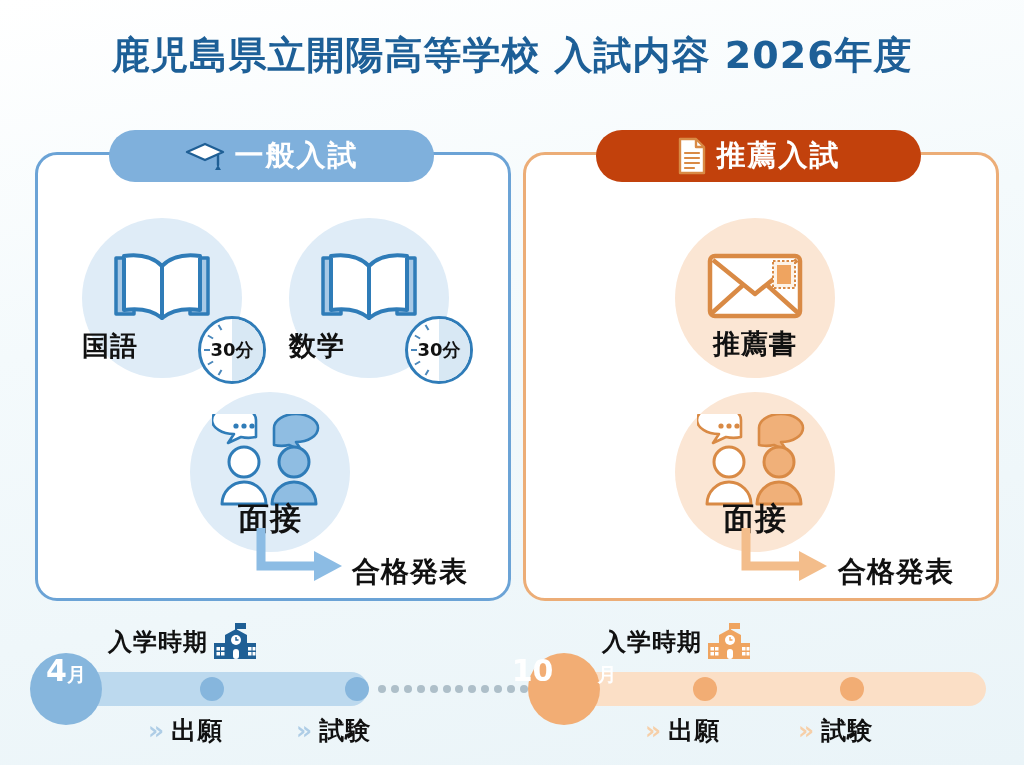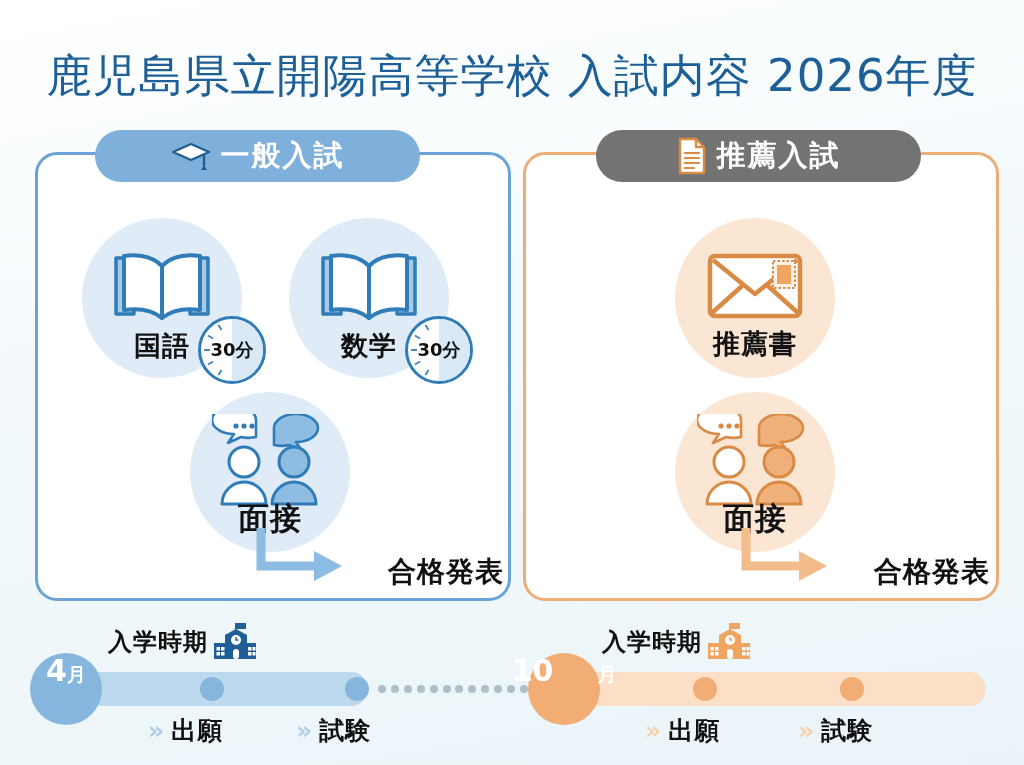--- a/index.html
+++ b/index.html
@@ -8,54 +8,53 @@
     font-family:"DejaVu Sans","Liberation Sans",sans-serif;
     background:linear-gradient(170deg,#ffffff 0%,#f4fafc 38%,#eaf4f8 100%);
     position:relative;
   }
   .stage{position:absolute;inset:0;}
 
   
   .title{
     position:absolute;left:0;right:0;top:30px;
     text-align:center;
-    font-size:45px;font-weight:normal;letter-spacing:1px;
+    font-size:38px;font-weight:bold;letter-spacing:1px;
     color:#1d5f97;
     white-space:nowrap;
-    margin-top:16px;
   }
 
   
   .panel{
     position:absolute;top:152px;height:443px;
     background:#ffffff;border-radius:22px;
   }
   .panel.left{left:35px;width:470px;border:3px solid #6ba3d6;}
   .panel.right{left:523px;width:470px;border:3px solid #ecad77;}
 
   .panel-tab{
     position:absolute;top:130px;height:52px;border-radius:26px;
     display:flex;align-items:center;justify-content:center;gap:10px;
     color:#ffffff;font-size:29px;font-weight:bold;letter-spacing:2px;
     z-index:5;
   }
-  .panel-tab.left{left:95px;width:325px;background:#7fb0dc;}
-  .panel-tab.right{left:596px;width:325px;background:#737373;}
+  .panel-tab.left{left:109px;width:325px;background:#7fb0dc;}
+  .panel-tab.right{left:596px;width:325px;background:#c2410c;}
   .tab-icon{display:flex;align-items:center;justify-content:center;}
 
   
   .subject{
     position:absolute;width:160px;height:160px;border-radius:50%;
     background:#dfecf7;
   }
   .subject.s1{left:82px;top:218px;}
   .subject.s2{left:289px;top:218px;}
   .subj-icon{position:absolute;left:50%;top:26px;transform:translateX(-50%);}
   .subj-label{
-    position:absolute;left:0;right:0;bottom:14px;text-align:center;
+    position:absolute;left:0;right:0;bottom:14px;text-align:left;
     font-size:27px;font-weight:bold;color:#111;letter-spacing:1px;
   }
   .timer{
     position:absolute;width:62px;height:62px;border-radius:50%;
     background:#ffffff;border:3px solid #2f7cb8;
     display:flex;align-items:center;justify-content:center;
     overflow:hidden;
   }
   .timer .half{position:absolute;right:0;top:0;width:50%;height:100%;background:#d8e8f4;}
   .timer .tick{position:absolute;left:50%;top:2px;width:2px;height:6px;background:#4a87bb;transform-origin:50% 29px;}
@@ -73,21 +72,21 @@
   .iv-label{
     position:absolute;left:0;right:0;bottom:12px;text-align:center;
     font-size:31px;font-weight:bold;color:#111;letter-spacing:1px;
   }
 
   
   .result-arrow{position:absolute;}
   .result-arrow.left{left:256px;top:528px;}
   .result-arrow.right{left:741px;top:528px;}
   .result-label{
-    position:absolute;font-size:28px;font-weight:bold;color:#111;letter-spacing:1px;margin-left:36px;
+    position:absolute;font-size:28px;font-weight:bold;color:#111;letter-spacing:1px;
   }
   .result-label.left{left:352px;top:553px;}
   .result-label.right{left:838px;top:553px;}
 
   
   .doc-circle{
     position:absolute;left:675px;top:218px;width:160px;height:160px;border-radius:50%;
     background:#fbe6d4;
   }
   .doc-icon{position:absolute;left:50%;top:32px;transform:translateX(-50%);}

